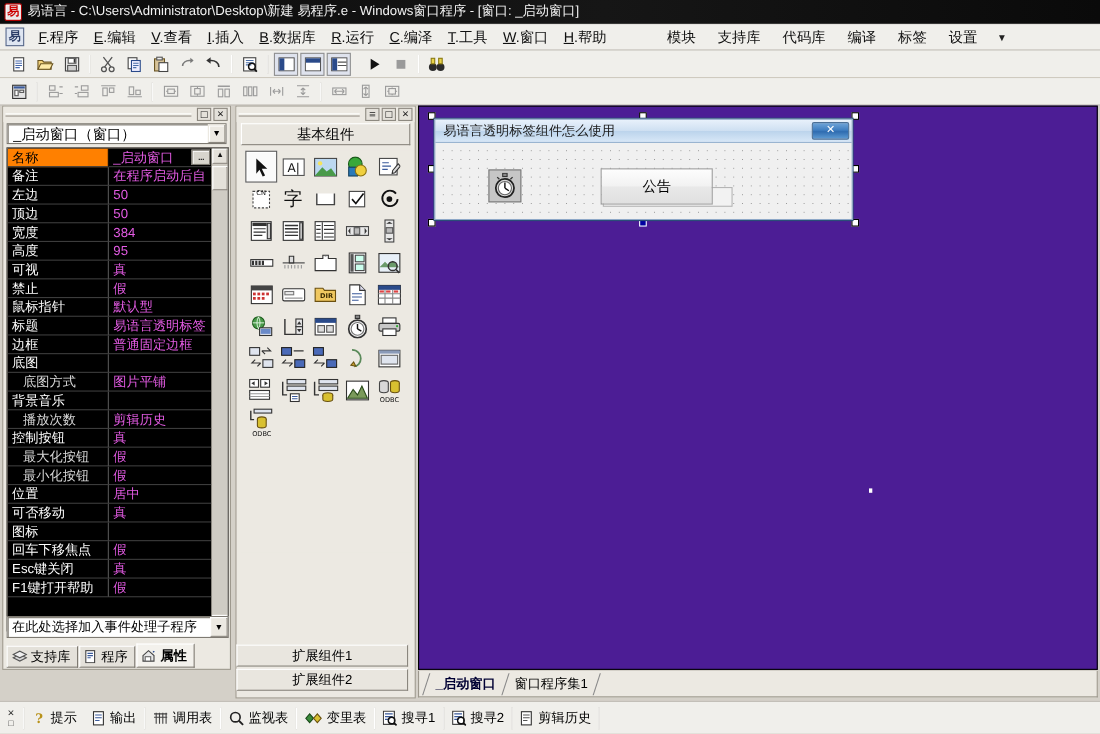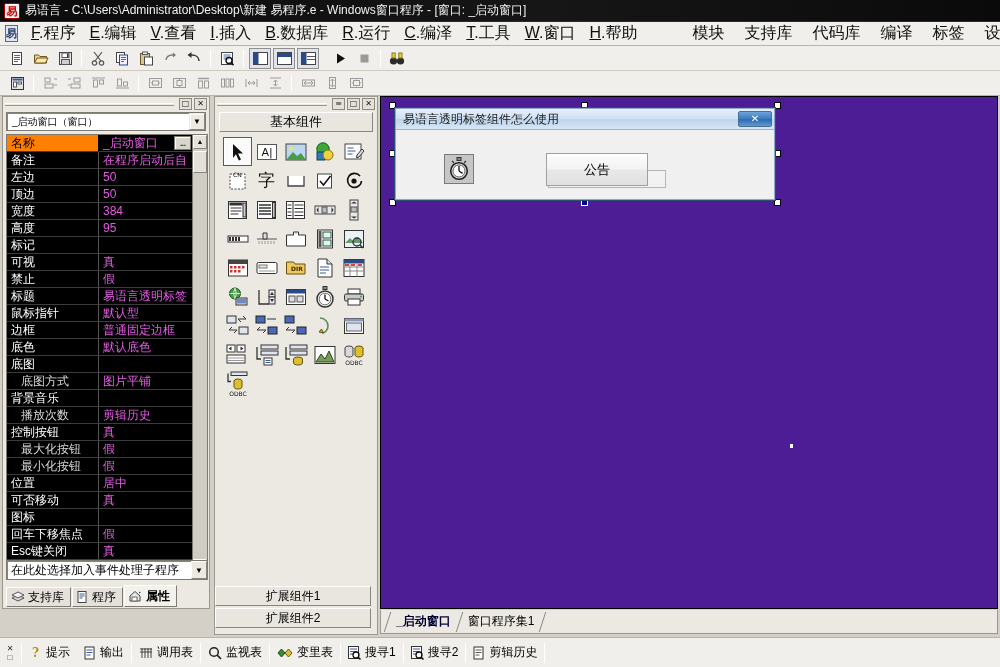--- a/index.html
+++ b/index.html
@@ -35,21 +35,21 @@
     background: #f0efeb;
     border-bottom: 1px solid #b8b4ac;
     display: flex; align-items: center;
   }
   .menubar-logo {
     width: 17px; height: 17px; margin: 0 6px 0 5px;
     background: #dfe6f2; border: 1px solid #5a6a8a;
     color: #2b3c66; font-size: 11px; line-height: 15px; text-align: center; font-weight: bold;
   }
   .menu-item {
-    padding: 3px 7px; font-size: 16px; color: #101010; white-space: nowrap; cursor: default;
+    padding: 3px 7px; font-size: 13px; color: #101010; white-space: nowrap; cursor: default;
   }
   .menu-item u { text-decoration: underline; }
   .menu-right { margin-left: 38px; display: flex; align-items: center; }
   .menu-right .menu-item { padding: 3px 10px; }
   .menu-caret { font-size: 9px; color: #222; padding: 3px 8px; cursor: default; }
 
   
   .toolbar {
     position: absolute; left: 0; width: 1000px; height: 25px;
     background: #f0efeb; display: flex; align-items: center;
@@ -83,21 +83,21 @@
   .panel-btn {
     width: 13px; height: 12px; border: 1px solid #8d8980; background: #e4e1da;
     margin-left: 2px; font-size: 8px; line-height: 10px; text-align: center;
     color: #1a1a1a; cursor: default; font-family: "DejaVu Sans", sans-serif;
   }
   .obj-select {
     margin: 1px 3px 2px 3px; height: 19px; background: #fff;
     border: 1px solid #7e7a72; display: flex; align-items: center;
     box-shadow: inset 1px 1px 0 #8a867e;
   }
-  .obj-select .lbl { flex: 1; padding-left: 5px; font-size: 10px; color: #000; }
+  .obj-select .lbl { flex: 1; padding-left: 5px; font-size: 13px; color: #000; }
   .obj-select .arrow {
     width: 16px; height: 17px; background: #ece9e2; border: 1px solid #ece9e2;
     border-right-color: #8a867e; border-bottom-color: #8a867e;
     box-shadow: inset 1px 1px 0 #fff;
     display: flex; align-items: center; justify-content: center;
     font-size: 8px; color: #000;
   }
   .grid-wrap {
     position: absolute; left: 3px; top: 37px; width: 202px; height: 440px;
     background: #000; border: 1px solid #7e7a72;
@@ -549,46 +549,38 @@
           </div>
           <div class="prow">
             <div class="pname">宽度</div>
             <div class="pval">384</div>
           </div>
           <div class="prow">
             <div class="pname">高度</div>
             <div class="pval">95</div>
           </div>
           <div class="prow">
-            <div class="pname">标记</div>
-            <div class="pval"></div>
-          </div>
-          <div class="prow">
             <div class="pname">可视</div>
             <div class="pval">真</div>
           </div>
           <div class="prow">
             <div class="pname">禁止</div>
             <div class="pval">假</div>
           </div>
           <div class="prow">
+            <div class="pname">鼠标指针</div>
+            <div class="pval">默认型</div>
+          </div>
+          <div class="prow">
             <div class="pname">标题</div>
             <div class="pval">易语言透明标签</div>
           </div>
           <div class="prow">
-            <div class="pname">鼠标指针</div>
-            <div class="pval">默认型</div>
-          </div>
-          <div class="prow">
             <div class="pname">边框</div>
             <div class="pval">普通固定边框</div>
-          </div>
-          <div class="prow">
-            <div class="pname">底色</div>
-            <div class="pval">默认底色</div>
           </div>
           <div class="prow">
             <div class="pname">底图</div>
             <div class="pval"></div>
           </div>
           <div class="prow">
             <div class="pname indent">底图方式</div>
             <div class="pval">图片平铺</div>
           </div>
           <div class="prow">

